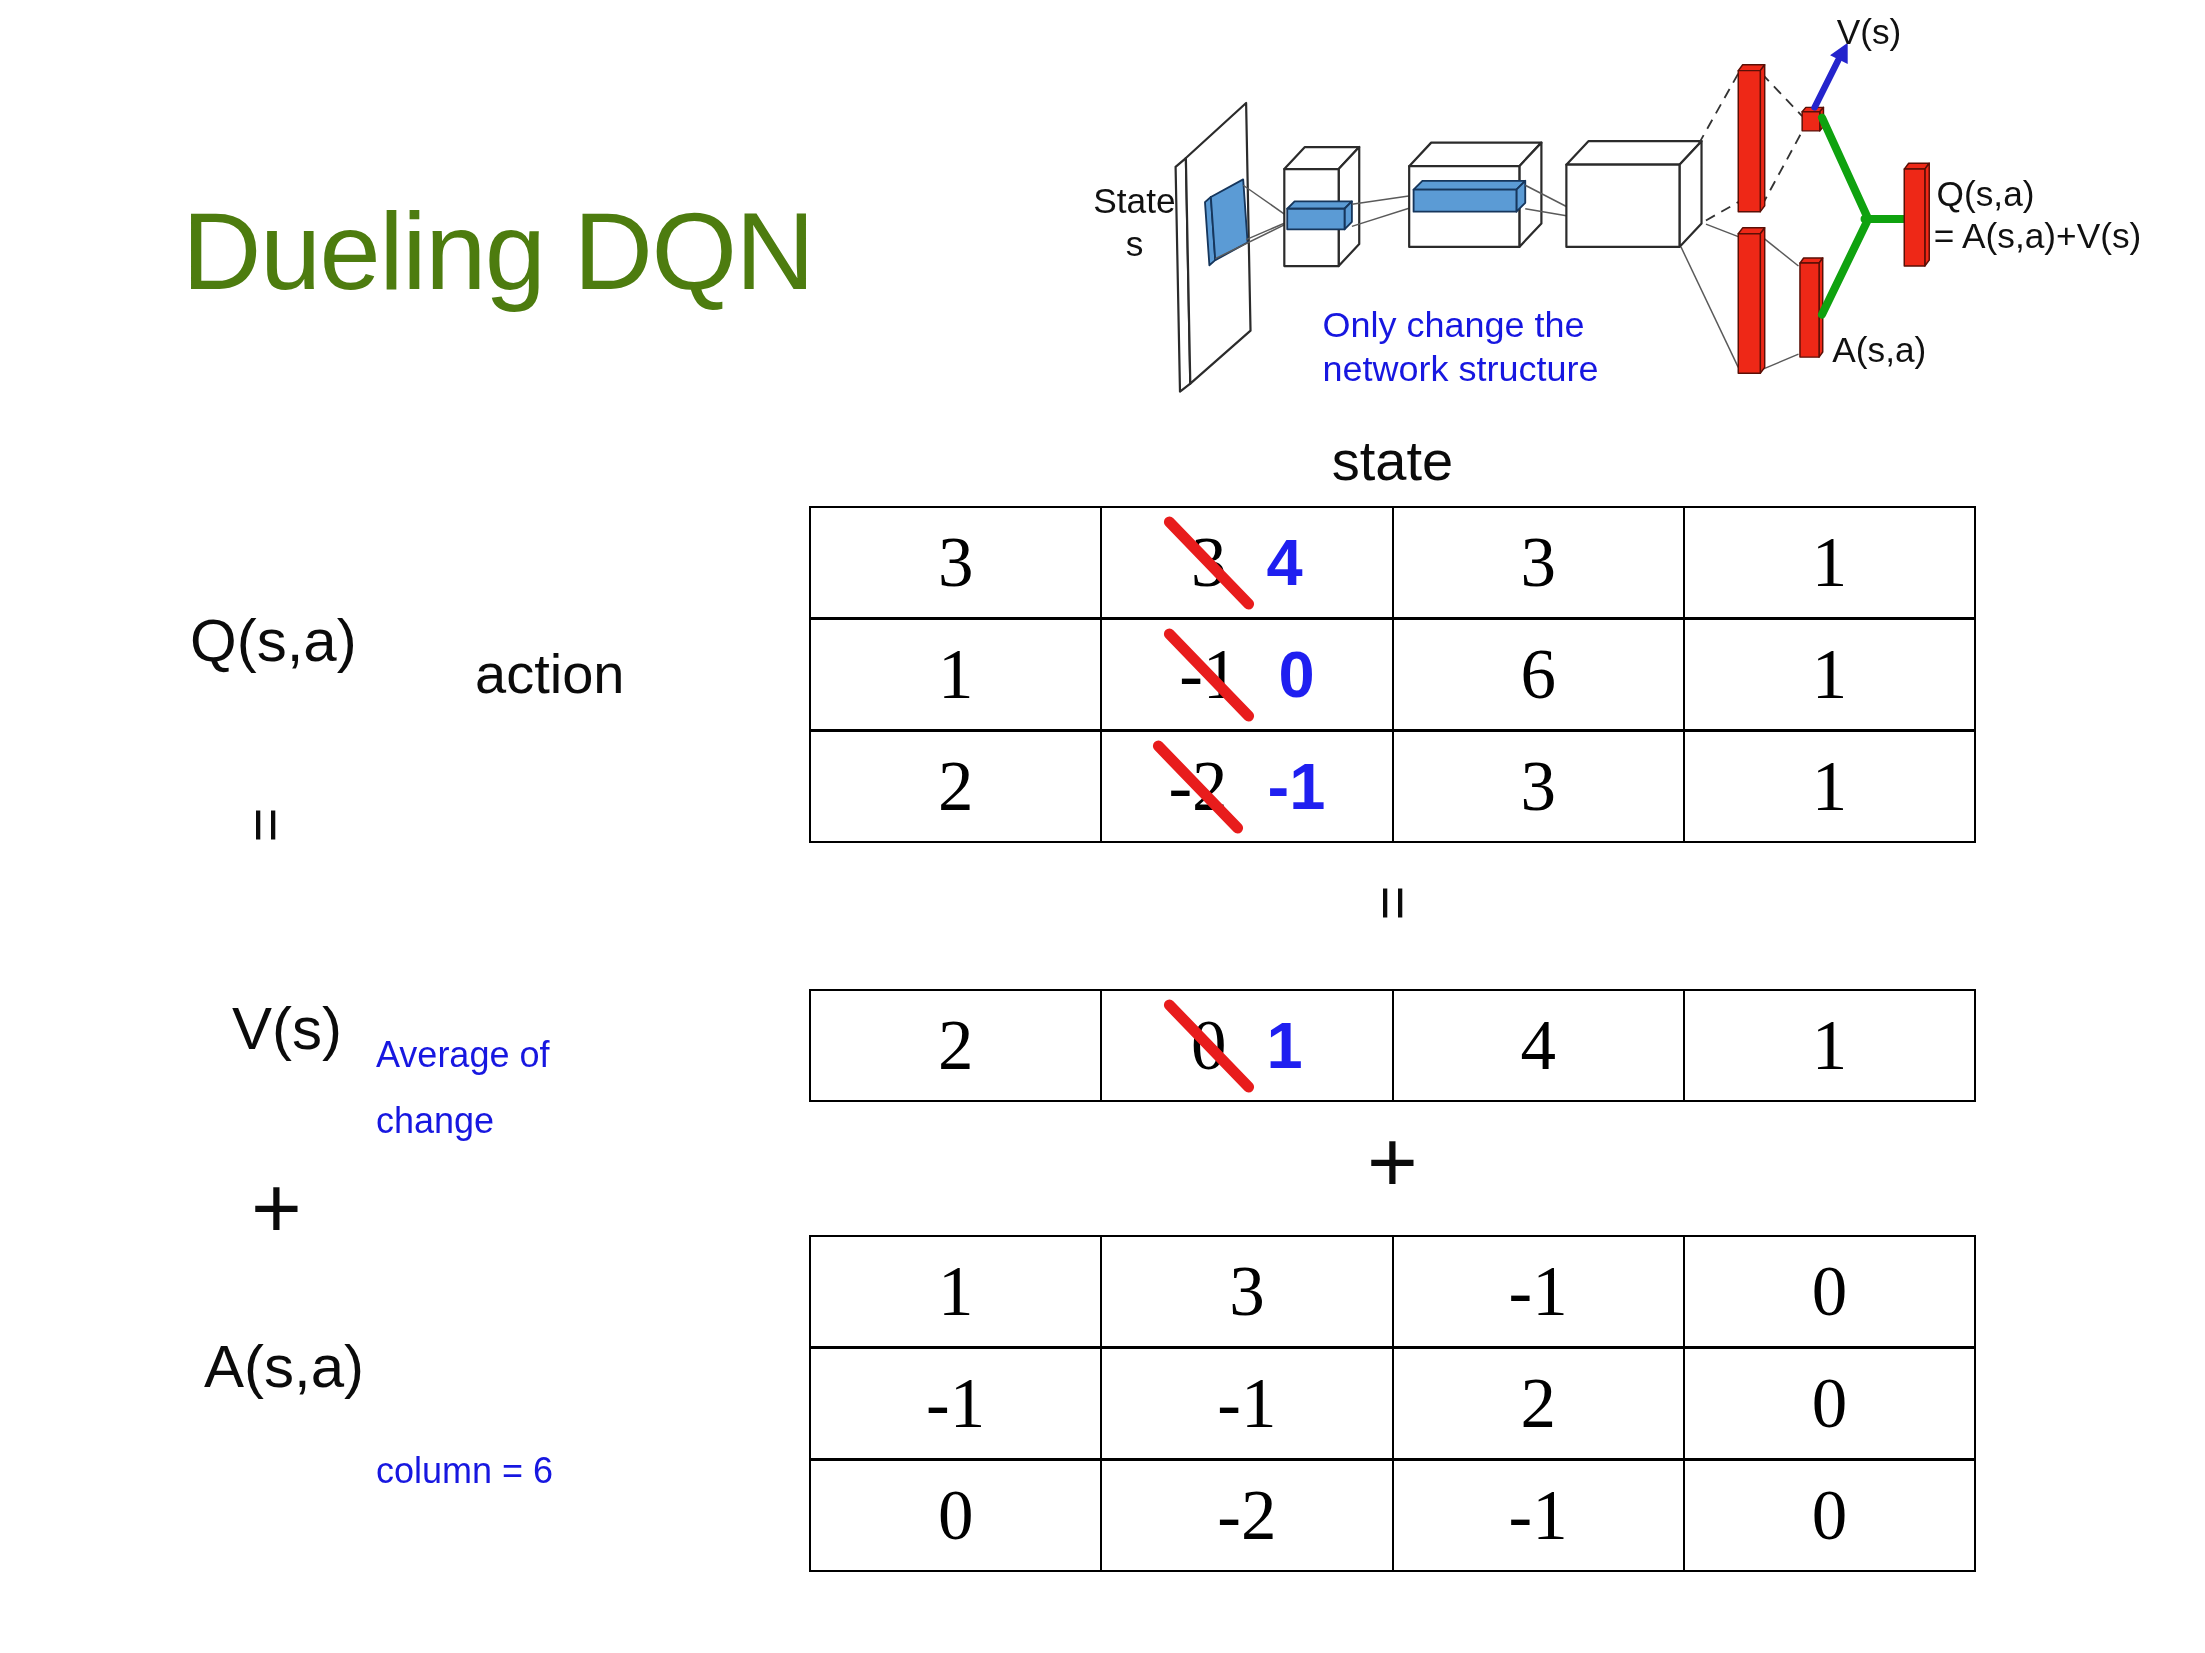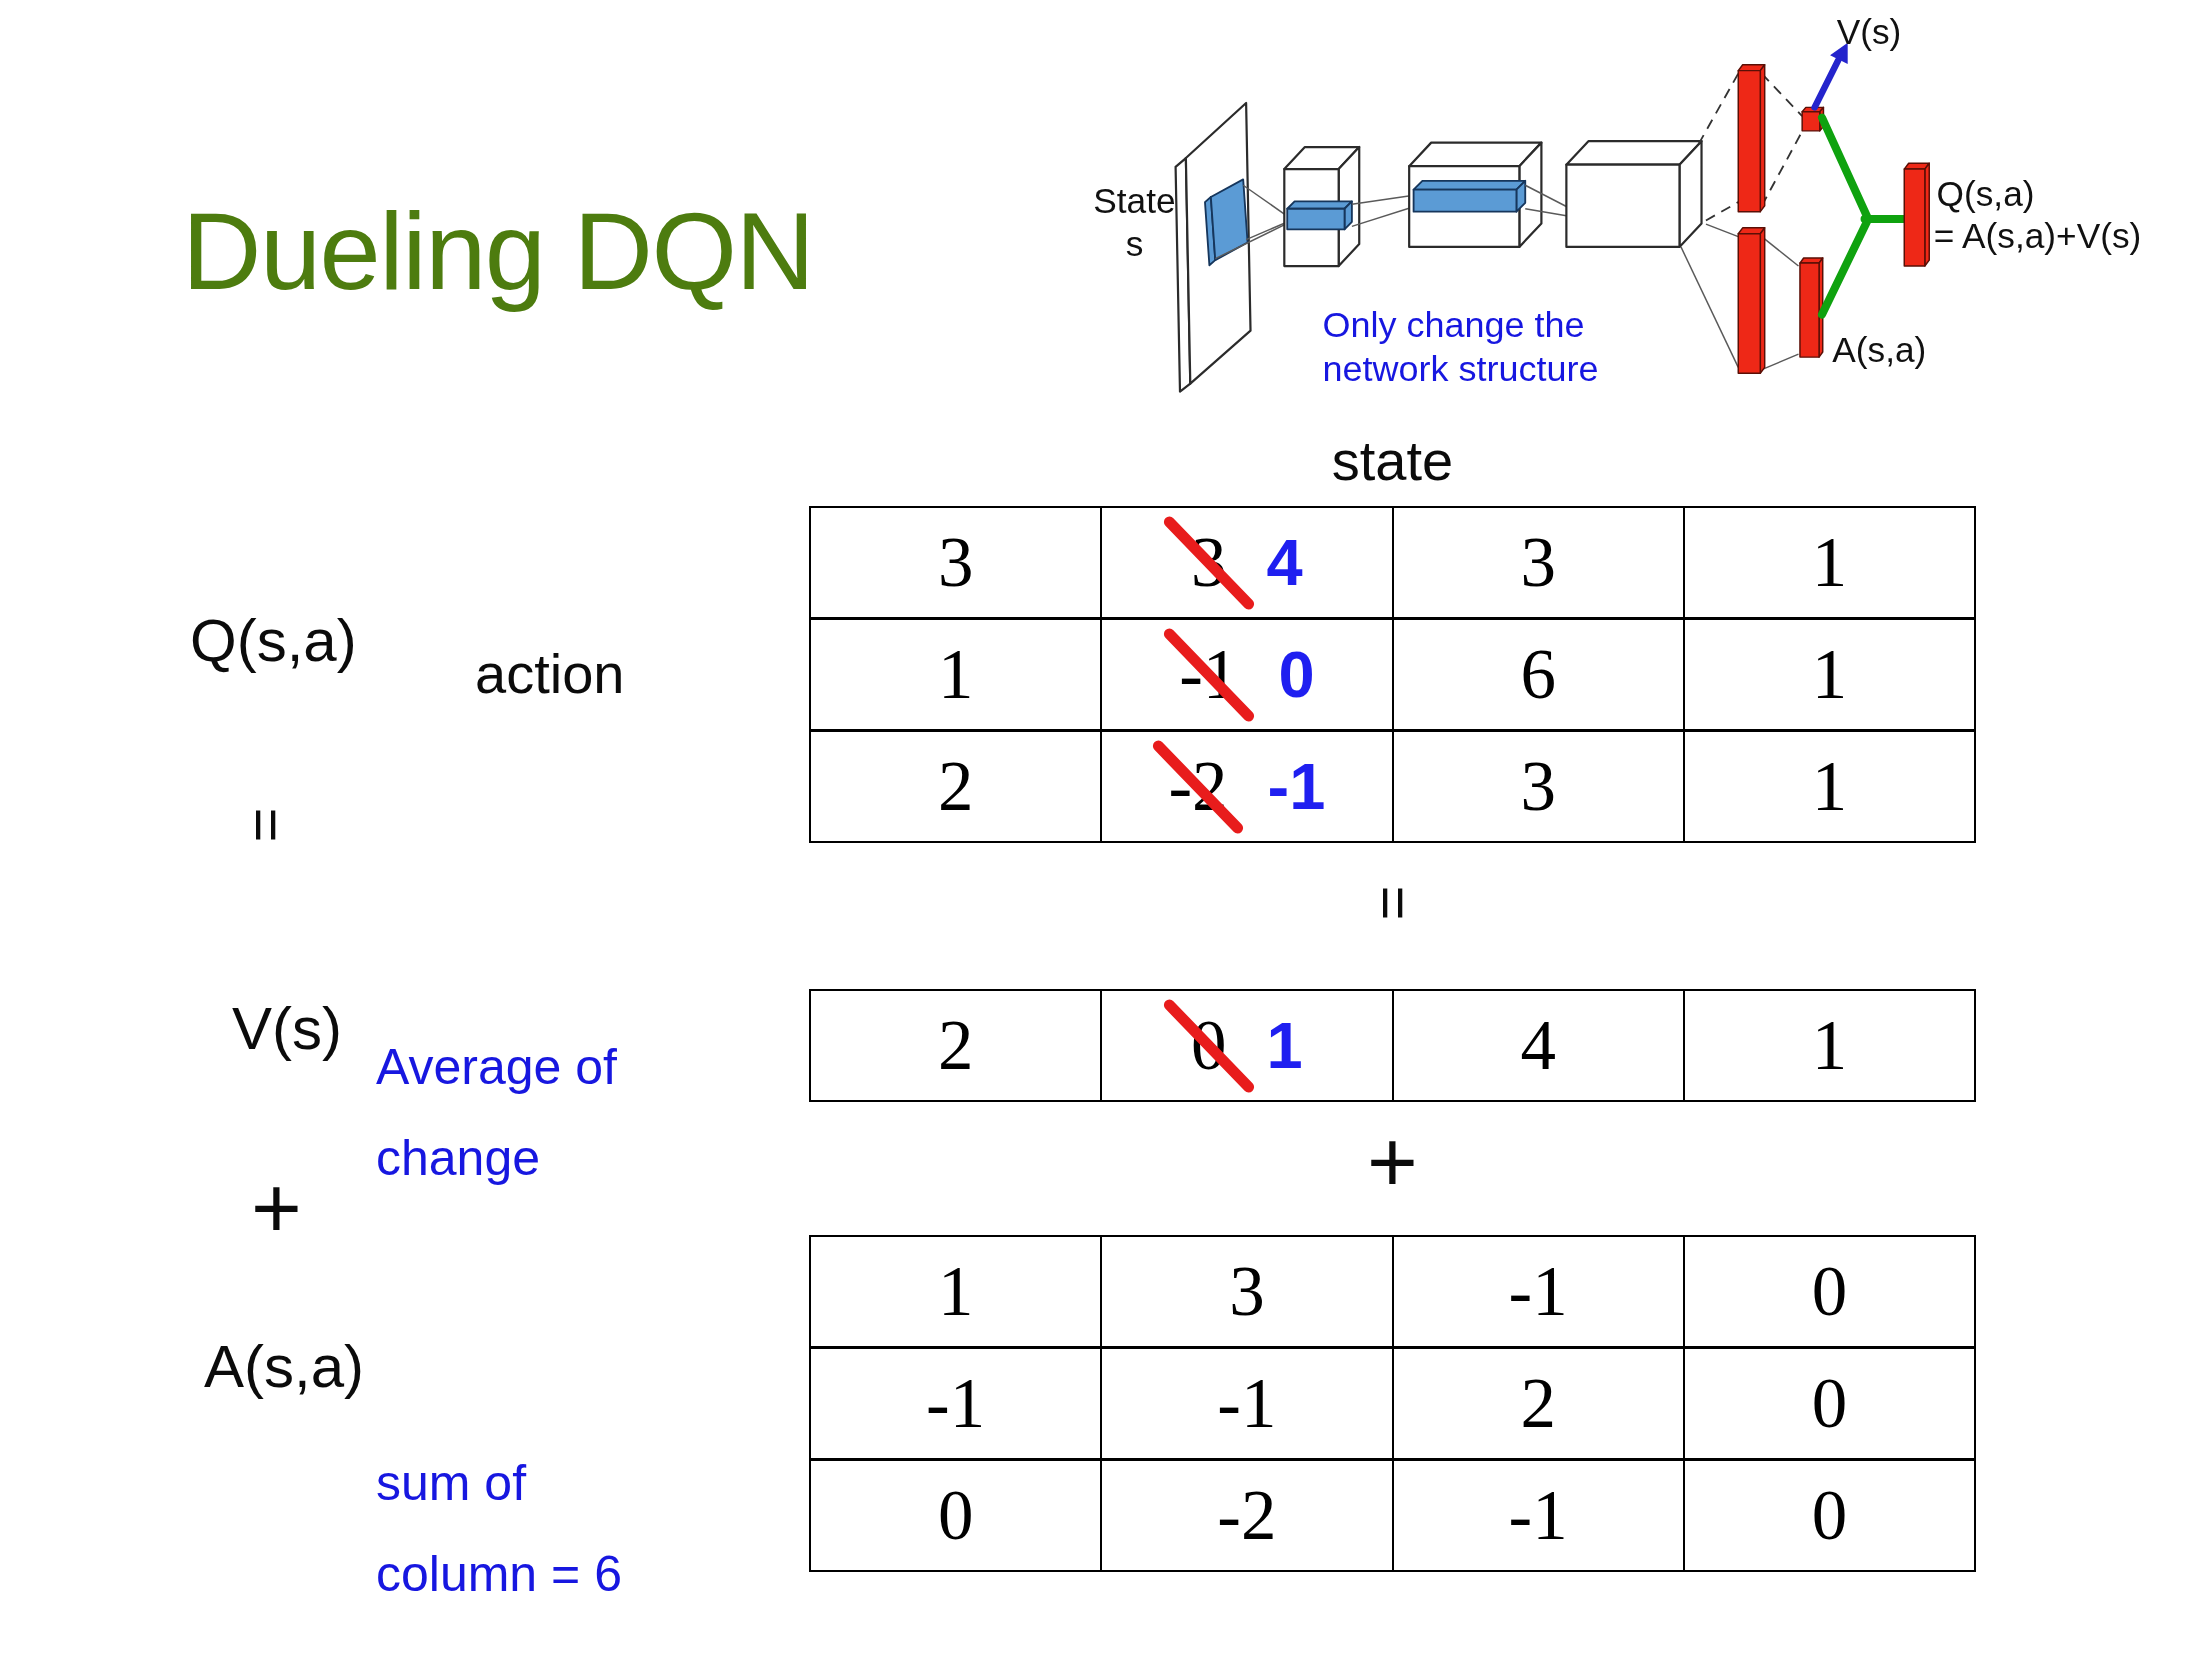--- a/index.html
+++ b/index.html
@@ -19,21 +19,21 @@
   #label-v{left:232px;top:994px;font-size:60px;}
   #label-a{left:204px;top:1332px;font-size:60px;}
   .eq-wrap{font-size:60px;line-height:1;}
   .rot{display:inline-block;transform:rotate(90deg);}
   #eq-left{left:248px;top:795px;}
   #eq-center{left:809px;top:873px;width:1167px;text-align:center;}
   .plus{font-size:87px;line-height:1;}
   #plus-left{left:251px;top:1164px;}
   #plus-center{left:809px;top:1118px;width:1167px;text-align:center;}
 
-  .blue-note{color:var(--note-blue);font-size:50px;line-height:1.82;}
+  .blue-note{color:var(--note-blue);font-size:36px;line-height:1.82;}
   #note-avg{left:376px;top:1022px;}
   #note-sum{left:376px;top:1438px;}
 
   
   .grid-table{left:809px;width:1167px;border:2.9px solid #000;background:#fff;box-sizing:border-box;}
   #q-table{top:506px;}
   #v-table{top:989px;}
   #a-table{top:1235px;}
   .trow{display:flex;height:109px;}
   .trow + .trow{border-top:3.7px solid #000;}
@@ -184,21 +184,20 @@
 <div class="abs eq-wrap" id="eq-center"><span class="rot">=</span></div>
 <div class="abs" id="label-v">V(s)</div>
 <div class="abs blue-note" id="note-avg">
   <div>Average of</div>
   <div>change</div>
 </div>
 <div class="abs plus" id="plus-left">+</div>
 <div class="abs plus" id="plus-center">+</div>
 <div class="abs" id="label-a">A(s,a)</div>
 <div class="abs blue-note" id="note-sum">
-  <div>sum of</div>
   <div>column = 6</div>
 </div>
 
 <div class="abs grid-table" id="q-table">
   <div class="trow">
     <div class="cell">
         <span class="num">3</span>
       </div>
     <div class="cell">
       <span class="num old"><span>3</span><i class="slash"></i></span>

